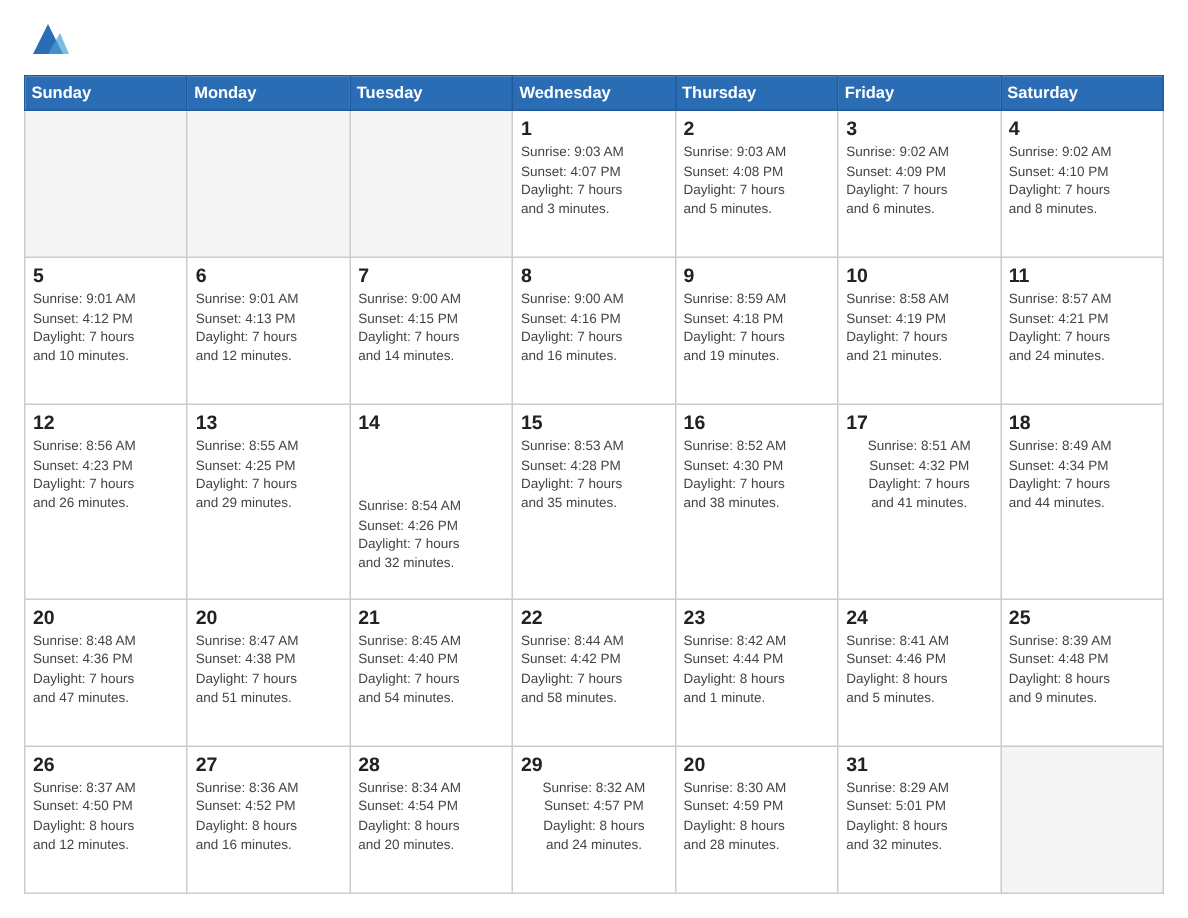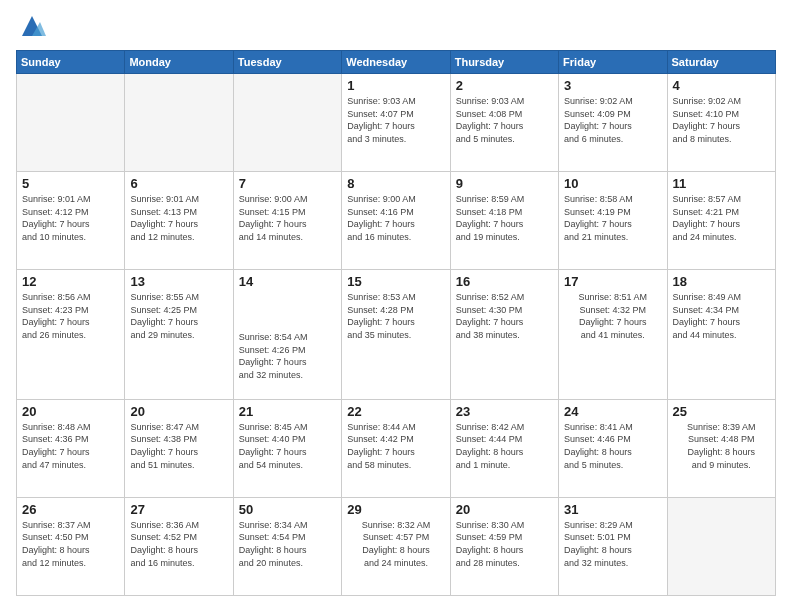--- a/index.html
+++ b/index.html
@@ -306,21 +306,21 @@
           </td>
           <td>
             <span class="day-number">24</span>
             <div class="day-info" style="white-space: pre-line;">Sunrise: 8:41 AM
 Sunset: 4:46 PM
 Daylight: 8 hours
 and 5 minutes.</div>
           </td>
           <td>
             <span class="day-number">25</span>
-            <div class="day-info" style="white-space: pre-line; text-align: center;">Sunrise: 8:39 AM
+            <div class="day-info" style="white-space: pre-line;">Sunrise: 8:39 AM
 Sunset: 4:48 PM
 Daylight: 8 hours
 and 9 minutes.</div>
           </td>
         </tr>
         <tr class="week-row">
           <td>
             <span class="day-number">26</span>
             <div class="day-info" style="white-space: pre-line;">Sunrise: 8:37 AM
 Sunset: 4:50 PM
@@ -328,21 +328,21 @@
 and 12 minutes.</div>
           </td>
           <td>
             <span class="day-number">27</span>
             <div class="day-info" style="white-space: pre-line;">Sunrise: 8:36 AM
 Sunset: 4:52 PM
 Daylight: 8 hours
 and 16 minutes.</div>
           </td>
           <td>
-            <span class="day-number">50</span>
+            <span class="day-number">28</span>
             <div class="day-info" style="white-space: pre-line;">Sunrise: 8:34 AM
 Sunset: 4:54 PM
 Daylight: 8 hours
 and 20 minutes.</div>
           </td>
           <td>
             <span class="day-number">29</span>
             <div class="day-info" style="white-space: pre-line; text-align: center;">Sunrise: 8:32 AM
 Sunset: 4:57 PM
 Daylight: 8 hours

